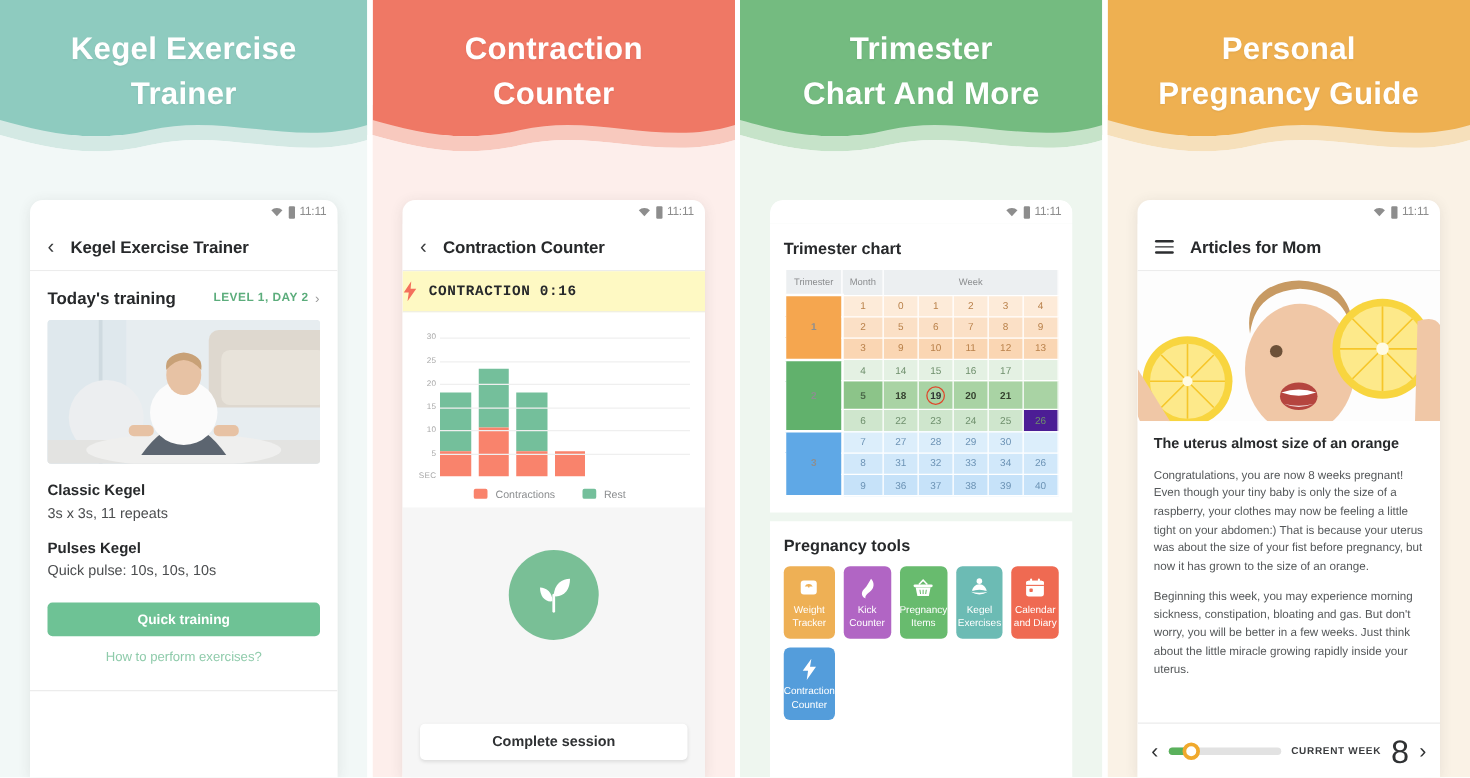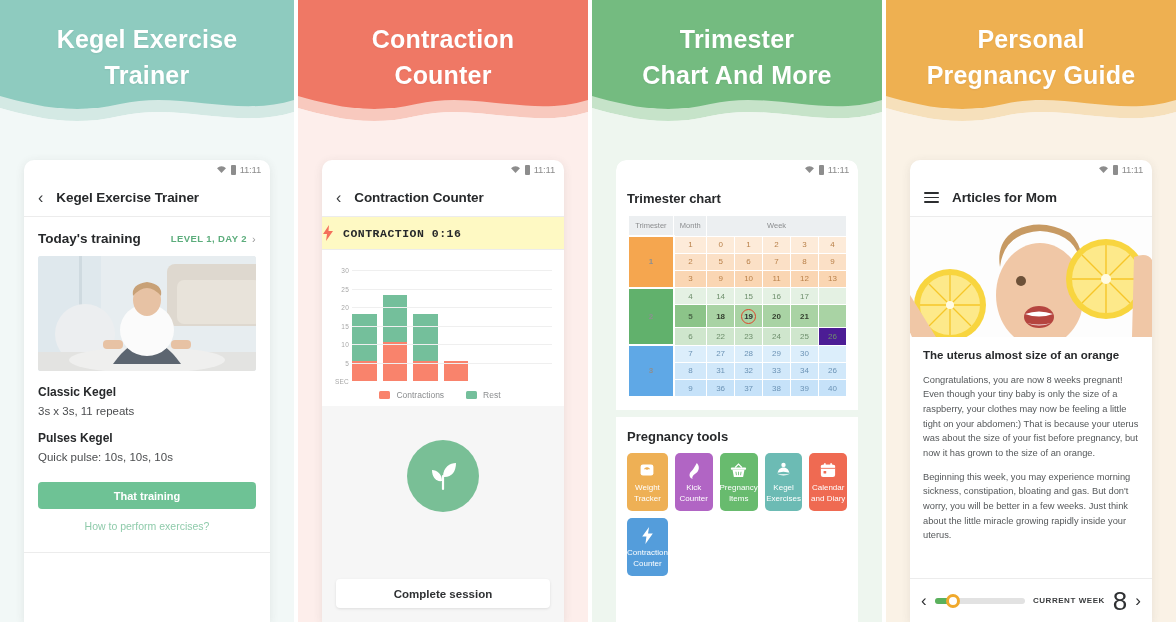--- a/index.html
+++ b/index.html
@@ -223,21 +223,21 @@
             <path d="M106 40 Q120 24 134 40 Q136 28 120 26 Q104 28 106 40 Z" fill="#c8a177"></path>
             <path d="M106 50 q5 5 14 5 q9 0 14 -5" stroke="none" fill="none"></path>
             <rect x="76" y="84" width="20" height="9" rx="4" fill="#e7c2a4"></rect>
             <rect x="144" y="84" width="20" height="9" rx="4" fill="#e7c2a4"></rect>
           </svg>
         </div>
         <div class="ex-name">Classic Kegel</div>
         <div class="ex-desc">3s x 3s, 11 repeats</div>
         <div class="ex-name second">Pulses Kegel</div>
         <div class="ex-desc">Quick pulse: 10s, 10s, 10s</div>
-        <div class="btn-start">That training</div>
+        <div class="btn-start">Quick training</div>
         <div class="link-how">How to perform exercises?</div>
         <div class="p1-divider"></div>
       </div>
     </div>
   </div>
 
   <div class="panel">
     <div class="panel-bg" style="background:#fdeeeb"></div>
     <div class="banner">
       <div class="banner-fill" style="background:#ef7865"></div>

